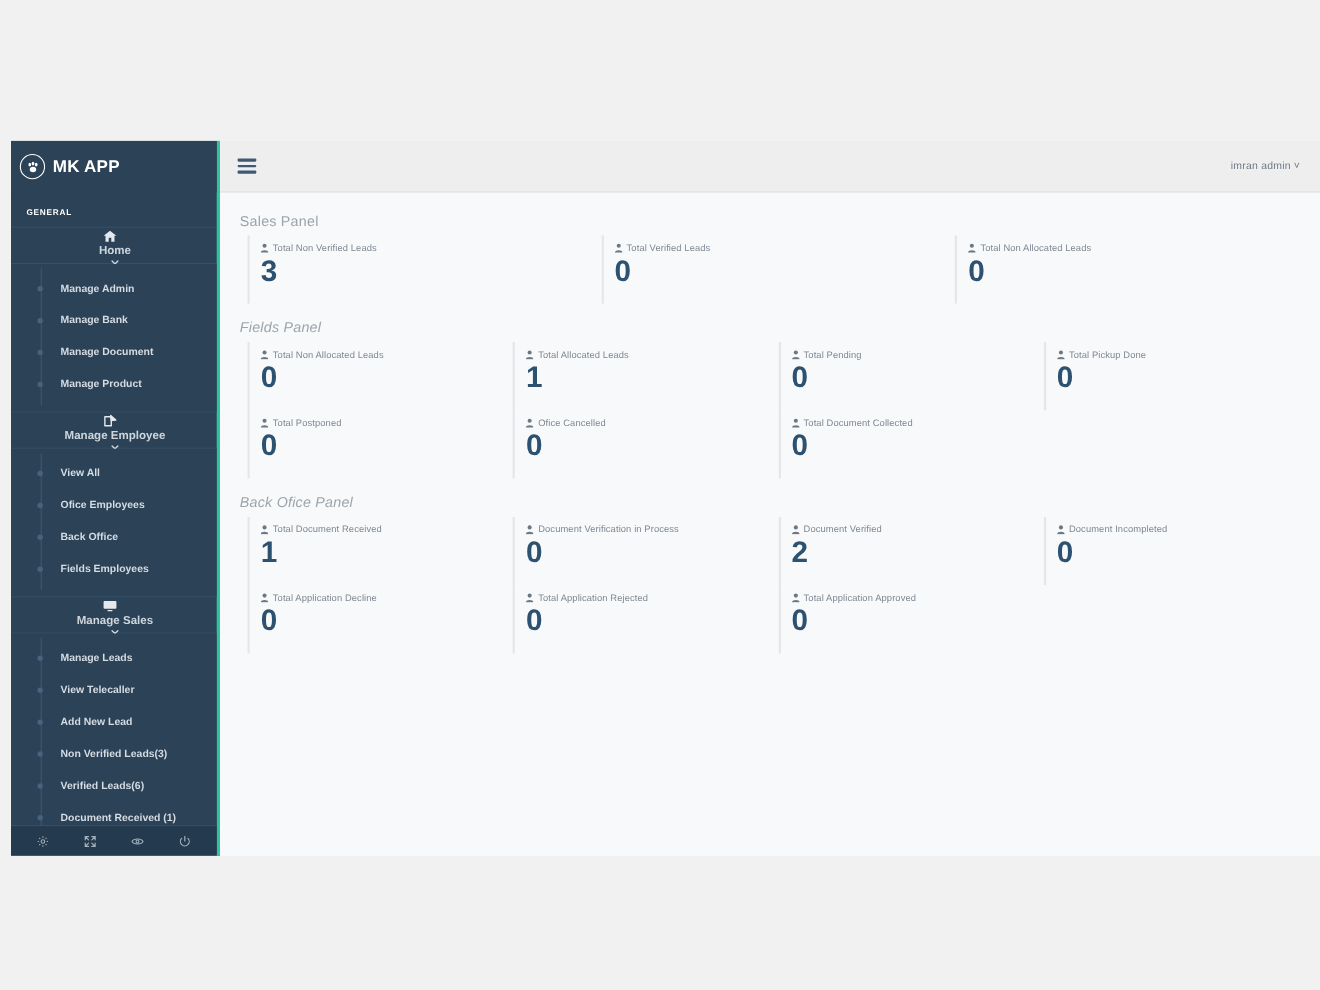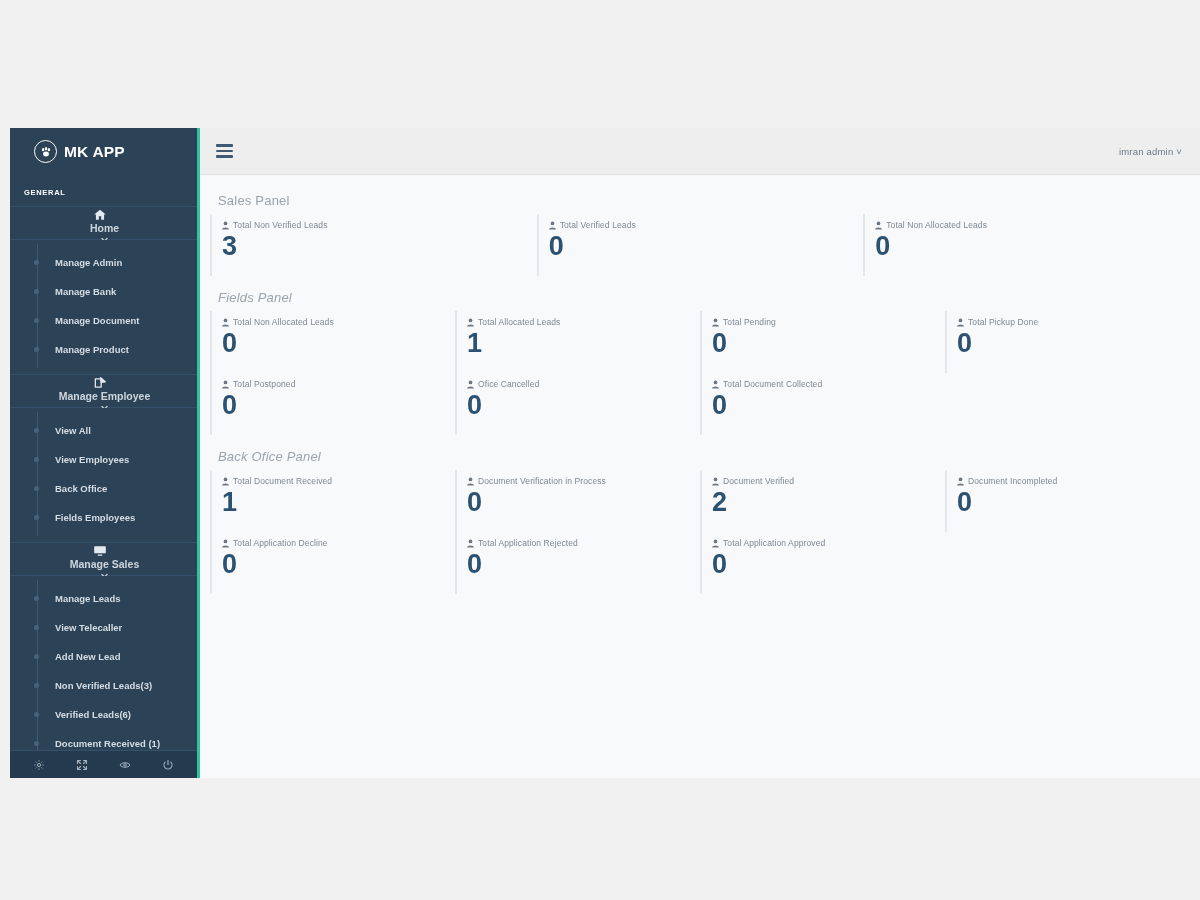--- a/index.html
+++ b/index.html
@@ -32,21 +32,21 @@
     display: flex;
     flex-direction: column;
     border-right: 3px solid #2ec4a0;
     box-sizing: border-box;
   }
 
   .sidebar-brand {
     height: 47px;
     display: flex;
     align-items: center;
-    padding-left: 24px;
+    padding-left: 8px;
     background: #2b4257;
     box-sizing: border-box;
     text-align: center;
   }
   .brand-badge {
     width: 21px;
     height: 21px;
     border-radius: 50%;
     border: 1.5px solid #ffffff;
     display: flex;
@@ -215,20 +215,21 @@
     font-size: 13px;
     font-weight: normal;
     margin: 0 0 6px 8px;
     letter-spacing: .2px;
   }
   .panel-title.spaced { margin-top: 14px; font-style: italic; }
 
   .card-row {
     display: flex;
     flex-wrap: wrap;
+    margin-left: 15px;
   }
   .stat-card {
     box-sizing: border-box;
     padding: 6px 4px 10px 10px;
     border-left: 2px solid #e4e7ea;
     min-height: 62px;
   }
   .stat-card.w3 { width: 33.33%; }
   .stat-card.w4 { width: 25%; }
 
@@ -324,21 +325,21 @@
             </svg>
         </span>
       </div>
       <div class="nav-sub">
         <div class="nav-sub-item">
           <span class="dot"></span>
           <span>View All</span>
         </div>
         <div class="nav-sub-item">
           <span class="dot"></span>
-          <span>View Employees</span>
+          <span>Ofice Employees</span>
         </div>
         <div class="nav-sub-item">
           <span class="dot"></span>
           <span>Back Office</span>
         </div>
         <div class="nav-sub-item">
           <span class="dot"></span>
           <span>Fields Employees</span>
         </div>
       </div>

